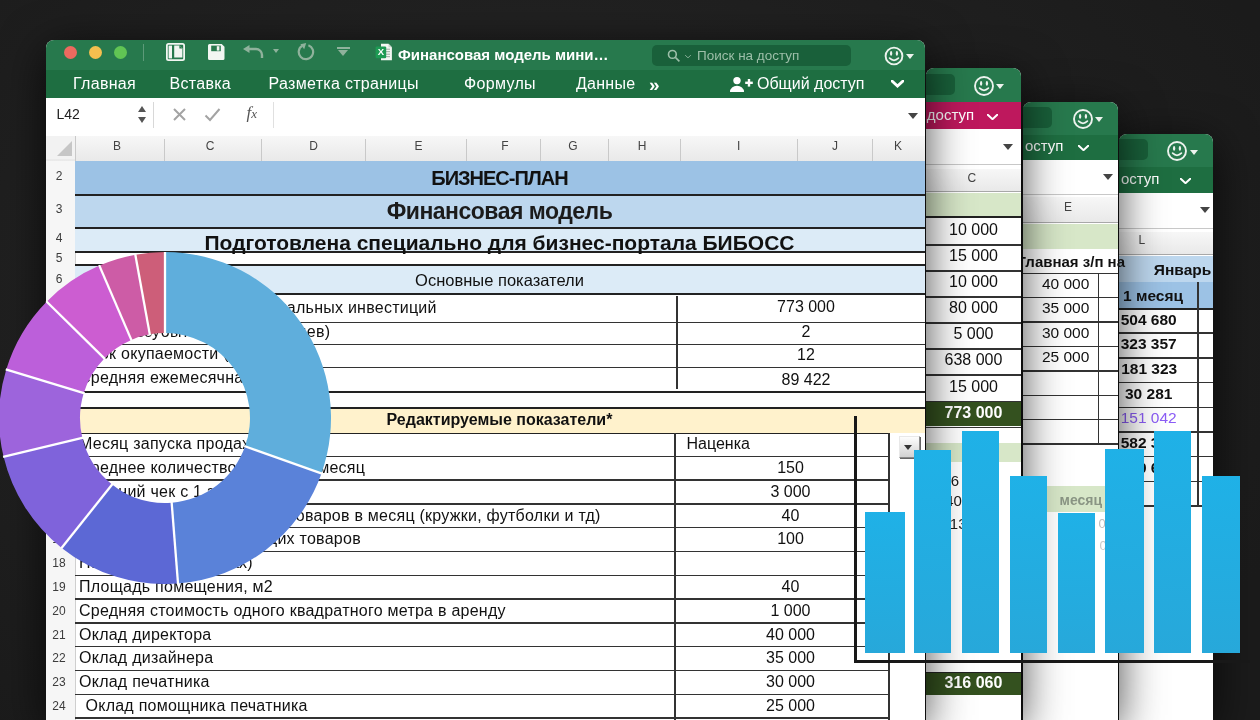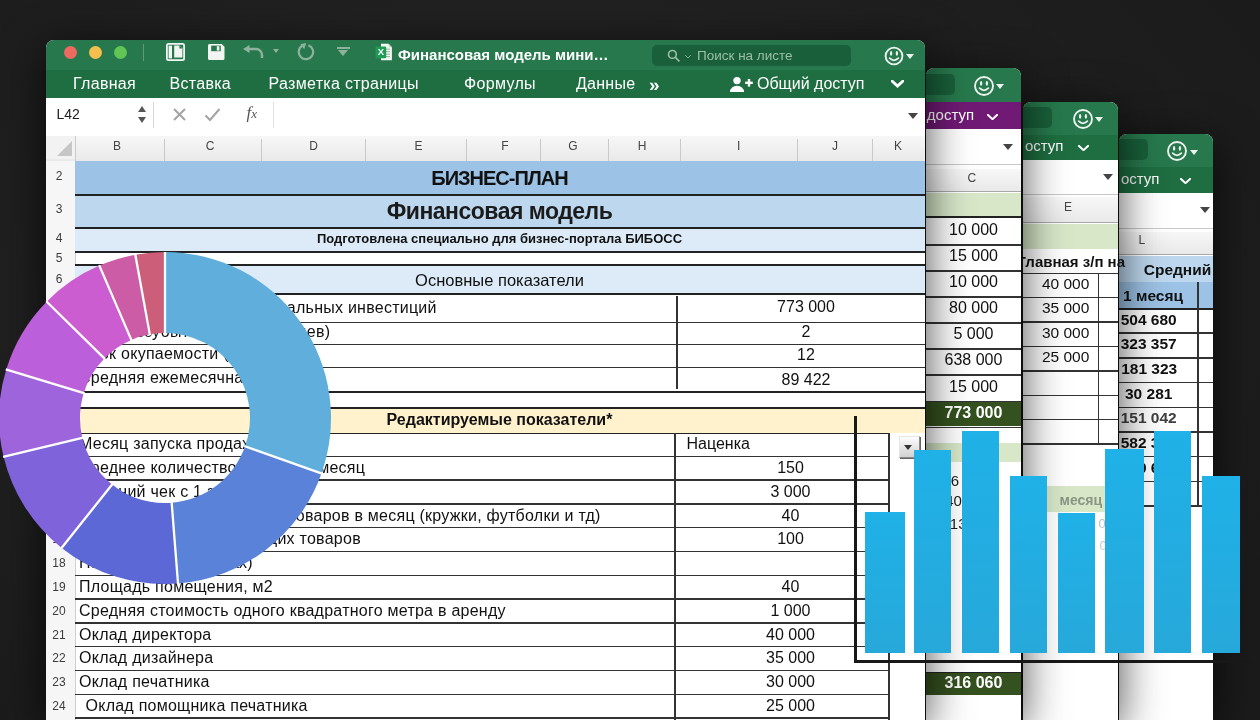--- a/index.html
+++ b/index.html
@@ -32,37 +32,37 @@
           <path d="M0.8,0.8 L6,5.6 L11.2,0.8" fill="none" stroke="#fff" stroke-width="2.2" stroke-linecap="round"></path>
         </svg>
       </div>
       <div class="abs" style="left:0;top:58.9px;width:94.1px;height:35.1px;background:#fff;border-bottom:1.5px solid #c8c8c8">
         <div class="abs" style="left:80.8px;top:14.6px;width:0;height:0;border-left:5.0px solid transparent;border-right:5.0px solid transparent;border-top:6.0px solid #444"></div>
       </div>
       <div class="abs" style="left:0;top:98.1px;width:94.1px;height:21.5px;background:linear-gradient(#f7f7f7,#e9e9e9);border-bottom:1.5px solid #a8a8a8">
         <div class="abs colL" style="left:7.6px;top:-2px;width:30px">L</div>
       </div>
       <div class="abs" style="left:0;top:121.5px;width:94.1px;height:26px;background:#BDD7EE"></div>
-      <div class="abs" style="left:0;top:126.5px;width:92.1px;text-align:right;font-size:15.5px;font-weight:bold;color:#111">Средний</div>
+      <div class="abs" style="left:0;top:126.5px;width:92.1px;text-align:right;font-size:15.5px;font-weight:bold;color:#111">Январь</div>
       <div class="abs" style="left:0;top:147.5px;width:94.1px;height:26.2px;background:#9CC2E5"></div>
       <div class="abs" style="left:3.8px;top:152.5px;font-size:15.5px;font-weight:bold;color:#111;white-space:nowrap">1 месяц</div>
       <div class="abs" style="left:0px;top:173.7px;width:94.1px;height:2px;background:#222"></div>
       <div class="abs" style="left:0px;top:198.4px;width:94.1px;height:1.5px;background:#333"></div>
       <div class="abs" style="left:0px;top:223.1px;width:94.1px;height:1.5px;background:#333"></div>
       <div class="abs" style="left:0px;top:247.8px;width:94.1px;height:1.5px;background:#333"></div>
       <div class="abs" style="left:0px;top:272.5px;width:94.1px;height:1.5px;background:#333"></div>
       <div class="abs" style="left:0px;top:297.2px;width:94.1px;height:1.5px;background:#333"></div>
       <div class="abs" style="left:0px;top:321.9px;width:94.1px;height:1.5px;background:#333"></div>
       <div class="abs" style="left:0px;top:346.6px;width:94.1px;height:1.5px;background:#333"></div>
       <div class="abs" style="left:0px;top:371.3px;width:94.1px;height:1.5px;background:#333"></div>
       <div class="abs" style="left:1.5px;top:176.5px;font-size:15.5px;font-weight:600;color:#111;white-space:nowrap">504 680</div>
       <div class="abs" style="left:1.5px;top:201.2px;font-size:15.5px;font-weight:600;color:#111;white-space:nowrap">323 357</div>
       <div class="abs" style="left:2px;top:225.9px;font-size:15.5px;font-weight:600;color:#111;white-space:nowrap">181 323</div>
       <div class="abs" style="left:1.5px;top:250.60000000000002px;font-size:15.5px;font-weight:600;color:#111;white-space:nowrap">&nbsp;30 281</div>
-      <div class="abs" style="left:1.5px;top:275.3px;font-size:15.5px;font-weight:700;color:#404040;white-space:nowrap">151 042</div>
+      <div class="abs" style="left:1.5px;top:275.3px;font-size:15.5px;font-weight:400;color:#8b5cf6;white-space:nowrap">151 042</div>
       <div class="abs" style="left:1.5px;top:300.0px;font-size:15.5px;font-weight:600;color:#111;white-space:nowrap">582 367</div>
       <div class="abs" style="left:1.5px;top:324.7px;font-size:15.5px;font-weight:600;color:#111;white-space:nowrap">590 675</div>
       <div class="abs" style="left:78.3px;top:147.5px;width:1.5px;height:223.8px;background:#333"></div>
     </div>
     <div class="win" style="left:1022.6px;top:101.5px;width:95.6px;height:618.5px;z-index:20;border-radius:8px 8px 0 0">
       <div class="abs green" style="left:0;top:0;width:95.6px;height:33.5px;border-radius:8px 8px 0 0">
         <div class="abs" style="left:0;top:5.4px;width:29.3px;height:21px;background:#19603a;border-radius:0 5px 5px 0"></div>
         <svg class="abs" style="left:49.1px;top:6.2px" width="22" height="22" viewBox="-11 -11 22 22">
           <circle r="9.0" fill="none" stroke="#edf3ee" stroke-width="1.9"></circle>
           <ellipse cx="-2.9" cy="-2.6" rx="1.15" ry="2.3" fill="#edf3ee"></ellipse>
@@ -107,21 +107,21 @@
       <div class="abs green" style="left:0;top:0;width:95.4px;height:34.1px;border-radius:8px 8px 0 0">
         <div class="abs" style="left:0;top:5.4px;width:29.6px;height:21px;background:#19603a;border-radius:0 5px 5px 0"></div>
         <svg class="abs" style="left:47.2px;top:6.6px" width="22" height="22" viewBox="-11 -11 22 22">
           <circle r="9.0" fill="none" stroke="#edf3ee" stroke-width="1.9"></circle>
           <ellipse cx="-2.9" cy="-2.6" rx="1.15" ry="2.3" fill="#edf3ee"></ellipse>
           <ellipse cx="2.9" cy="-2.6" rx="1.15" ry="2.3" fill="#edf3ee"></ellipse>
           <path d="M-4.4,2.2 Q0,6.4 4.4,2.2" fill="none" stroke="#edf3ee" stroke-width="1.7" stroke-linecap="round"></path>
         </svg>
         <div class="abs" style="left:70.7px;top:16.1px;width:0;height:0;border-left:4.0px solid transparent;border-right:4.0px solid transparent;border-top:5.0px solid #edf3ee"></div>
       </div>
-      <div class="abs" style="left:0;top:34.1px;width:95.4px;height:27.1px;background:#701a75">
+      <div class="abs" style="left:0;top:34.1px;width:95.4px;height:27.1px;background:#be185d">
         <div class="abs" style="left:1px;top:3.5500000000000007px;font-size:15px;color:#fff;white-space:nowrap">доступ</div>
         <svg class="abs" style="left:61.5px;top:11.5px" width="11" height="6.1" viewBox="0 0 12 6.6">
           <path d="M0.8,0.8 L6,5.6 L11.2,0.8" fill="none" stroke="#fff" stroke-width="2.2" stroke-linecap="round"></path>
         </svg>
       </div>
       <div class="abs" style="left:0;top:61.2px;width:95.4px;height:34.7px;background:#fff;border-bottom:1.5px solid #c8c8c8">
         <div class="abs" style="left:77.5px;top:14.4px;width:0;height:0;border-left:5.0px solid transparent;border-right:5.0px solid transparent;border-top:6.0px solid #444"></div>
       </div>
       <div class="abs" style="left:0;top:100.7px;width:95.4px;height:22.5px;background:linear-gradient(#f7f7f7,#e9e9e9);border-bottom:1.5px solid #a8a8a8">
         <div class="abs colL" style="left:31px;top:-1px;width:30px">C</div>
@@ -195,21 +195,21 @@
 </svg>
 <div class="abs" style="left:352.5px;top:5.5px;font-size:15px;font-weight:bold;color:#fff">Финансовая модель мини…</div>
         <div class="abs" style="left:606.5px;top:4.5px;width:199px;height:21.5px;background:#19603a;border-radius:5px">
           <svg class="abs" style="left:15px;top:4px" width="14" height="14" viewBox="0 0 13 13">
             <circle cx="5" cy="5" r="3.6" fill="none" stroke="#9dbfa9" stroke-width="1.5"></circle>
             <line x1="7.8" y1="7.8" x2="11.5" y2="11.5" stroke="#9dbfa9" stroke-width="1.5"></line>
           </svg>
           <svg class="abs" style="left:33.0px;top:10.3px" width="6" height="3.3" viewBox="0 0 12 6.6">
             <path d="M0.8,0.8 L6,5.6 L11.2,0.8" fill="none" stroke="#9dbfa9" stroke-width="1.6" stroke-linecap="round"></path>
           </svg>
-          <div class="abs" style="left:45px;top:3px;font-size:13.5px;color:#9dbfa9">Поиск на листе</div>
+          <div class="abs" style="left:45px;top:3px;font-size:13.5px;color:#9dbfa9">Поиск на доступ</div>
         </div>
         <svg class="abs" style="left:837.0px;top:4.5px" width="22" height="22" viewBox="-11 -11 22 22">
           <circle r="8.4" fill="none" stroke="#edf3ee" stroke-width="1.9"></circle>
           <ellipse cx="-2.9" cy="-2.6" rx="1.15" ry="2.3" fill="#edf3ee"></ellipse>
           <ellipse cx="2.9" cy="-2.6" rx="1.15" ry="2.3" fill="#edf3ee"></ellipse>
           <path d="M-4.4,2.2 Q0,6.4 4.4,2.2" fill="none" stroke="#edf3ee" stroke-width="1.7" stroke-linecap="round"></path>
         </svg>
         <div class="abs" style="left:860.0px;top:14.0px;width:0;height:0;border-left:4.0px solid transparent;border-right:4.0px solid transparent;border-top:5.0px solid #edf3ee"></div>
       </div>
       <div class="abs" style="left:0;top:30px;width:879.0px;height:28px;background:#1e6e41">
@@ -354,21 +354,21 @@
       <div class="abs ct" style="left:643px;top:466.5px;width:204px;">40</div>
       <div class="abs ct" style="left:643px;top:490.3px;width:204px;">100</div>
       <div class="abs ct" style="left:643px;top:537.9px;width:204px;">40</div>
       <div class="abs ct" style="left:643px;top:561.7px;width:204px;">1 000</div>
       <div class="abs ct" style="left:643px;top:585.5px;width:204px;">40 000</div>
       <div class="abs ct" style="left:643px;top:609.3px;width:204px;">35 000</div>
       <div class="abs ct" style="left:643px;top:633.1px;width:204px;">30 000</div>
       <div class="abs ct" style="left:643px;top:656.9px;width:204px;">25 000</div>
       <div class="abs" style="left:29px;top:127px;width:850px;text-align:center;font-size:20px;font-weight:bold;color:#111;letter-spacing:-1px">БИЗНЕС-ПЛАН</div>
       <div class="abs" style="left:29px;top:157.5px;width:850px;text-align:center;font-size:23px;font-weight:bold;color:#1b1b1b;letter-spacing:-0.5px">Финансовая модель</div>
-      <div class="abs" style="left:29px;top:191px;width:850px;text-align:center;font-size:13px;font-weight:bold;color:#111">Подготовлена специально для бизнес-портала БИБОСС</div>
+      <div class="abs" style="left:29px;top:191px;width:850px;text-align:center;font-size:21px;font-weight:bold;color:#111">Подготовлена специально для бизнес-портала БИБОСС</div>
       <div class="abs" style="left:29px;top:231px;width:850px;text-align:center;font-size:16.5px;color:#111">Основные показатели</div>
       <div class="abs" style="left:29px;top:371px;width:850px;text-align:center;font-size:16px;font-weight:bold;color:#111">Редактируемые показатели*</div>
       <div class="abs" style="left:641px;top:395px;font-size:16px;color:#111">Наценка</div>
       <div class="abs" style="left:853.4px;top:396.1px;width:19px;height:19.5px;background:linear-gradient(#fdfdfd,#d2d2d2);border:1px solid #8a8a8a;border-top-color:#e8e8e8;border-left-color:#e8e8e8;box-shadow:1px 1px 0 #666">
         <div class="abs" style="left:4.5px;top:7.8px;width:0;height:0;border-left:4.5px solid transparent;border-right:4.5px solid transparent;border-top:5.5px solid #333"></div>
       </div>
     </div>
     <svg class="abs" style="left:-1.5px;top:252px;z-index:60" width="332" height="332" viewBox="-166 -166 332 332">
       <path d="M0.00,-166.00 A166.0,166.0 0 0 1 156.48,55.41 L80.12,28.37 A85.0,85.0 0 0 0 0.00,-85.00 Z" fill="#5FAEDC"></path>
       <path d="M156.48,55.41 A166.0,166.0 0 0 1 13.02,165.49 L6.67,84.74 A85.0,85.0 0 0 0 80.12,28.37 Z" fill="#5A82D9"></path>

